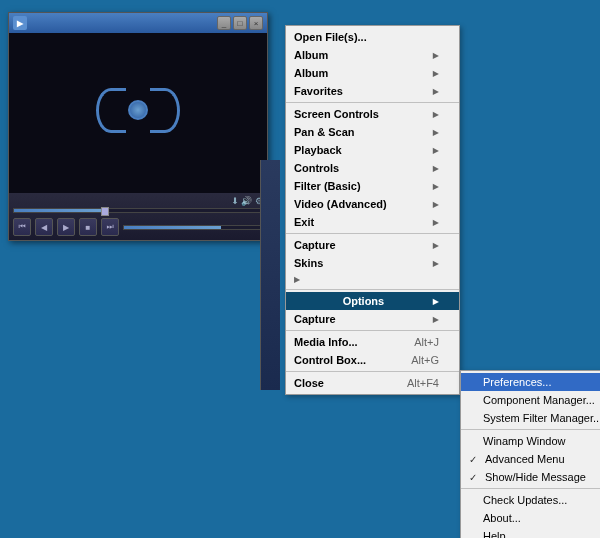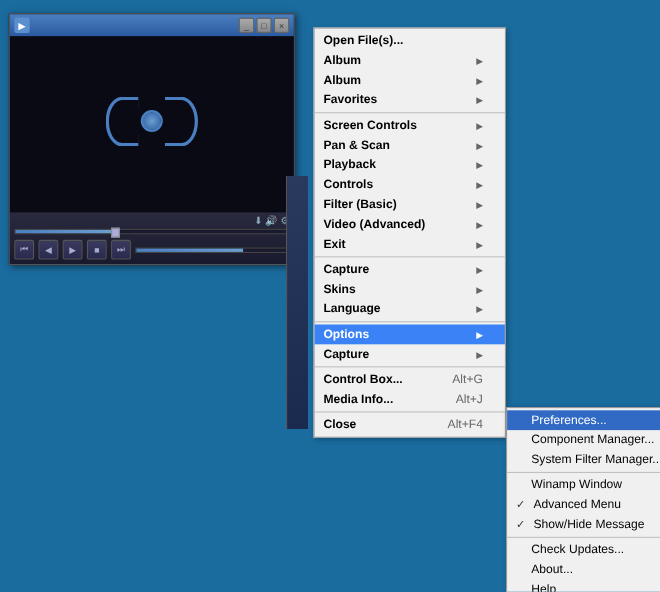--- a/index.html
+++ b/index.html
@@ -250,22 +250,23 @@
     .menu-item {
       display: flex;
       align-items: center;
       padding: 3px 20px 3px 8px;
       cursor: pointer;
       position: relative;
       white-space: nowrap;
     }
 
     .menu-item.highlighted {
-      background: #3b82f6;
+      background: #0c4a6e;
       color: white;
+      text-align: center;
     }
 
     .menu-item-label {
       flex: 1;
       font-size: 11px;
       font-weight: bold;
     }
 
     .menu-item-shortcut {
       font-size: 11px;
@@ -432,41 +433,40 @@
     <div class="menu-separator"></div>
     <div class="menu-item">
       <span class="menu-item-label">Capture</span>
       <span class="menu-arrow">▶</span>
     </div>
     <div class="menu-item">
       <span class="menu-item-label">Skins</span>
       <span class="menu-arrow">▶</span>
     </div>
     <div class="menu-item">
-      <span class="menu-item-label">Language</span>
       <span class="menu-arrow">▶</span>
     </div>
     <div class="menu-separator"></div>
     <div class="menu-item highlighted">
       <span class="menu-item-label">Options</span>
       <span class="menu-arrow">▶</span>
     </div>
     <div class="menu-item">
       <span class="menu-item-label">Capture</span>
       <span class="menu-arrow">▶</span>
     </div>
     <div class="menu-separator"></div>
     <div class="menu-item">
+      <span class="menu-item-label">Media Info...</span>
+      <span class="menu-item-shortcut">Alt+J</span>
+    </div>
+    <div class="menu-item">
       <span class="menu-item-label">Control Box...</span>
       <span class="menu-item-shortcut">Alt+G</span>
     </div>
-    <div class="menu-item">
-      <span class="menu-item-label">Media Info...</span>
-      <span class="menu-item-shortcut">Alt+J</span>
-    </div>
     <div class="menu-separator"></div>
     <div class="menu-item">
       <span class="menu-item-label">Close</span>
       <span class="menu-item-shortcut">Alt+F4</span>
     </div>
   </div>
 
 <div class="submenu" id="submenu" style="top: 370px;">
 <div class="submenu-item highlighted" style="display: flex; align-items: center; padding: 3px 20px 3px 8px;">
       <span style="width: 14px; display: inline-block;"></span>

